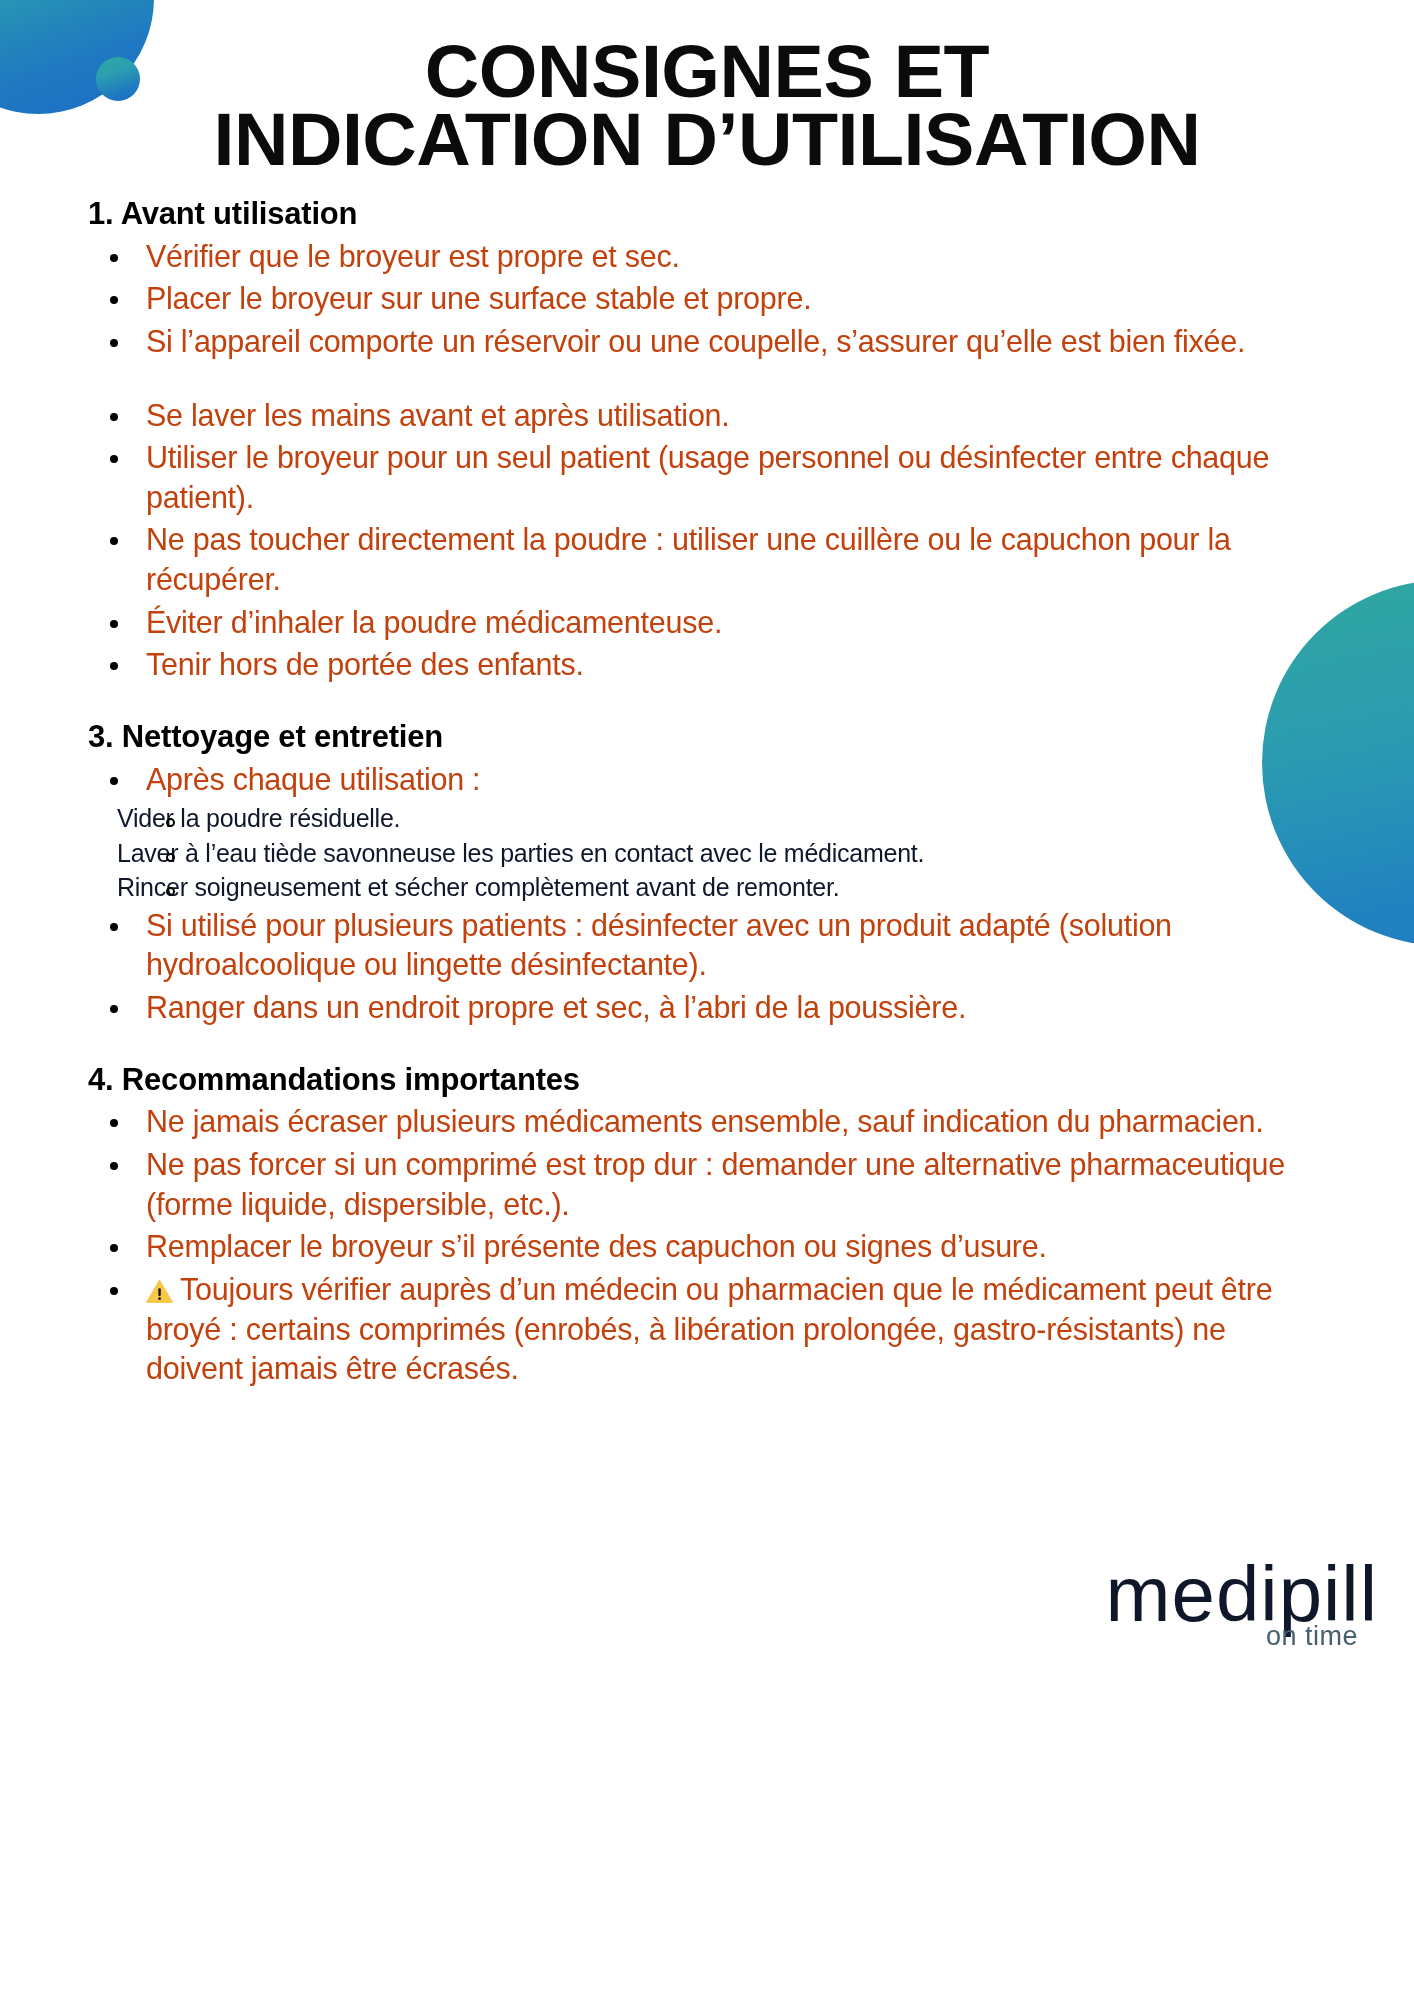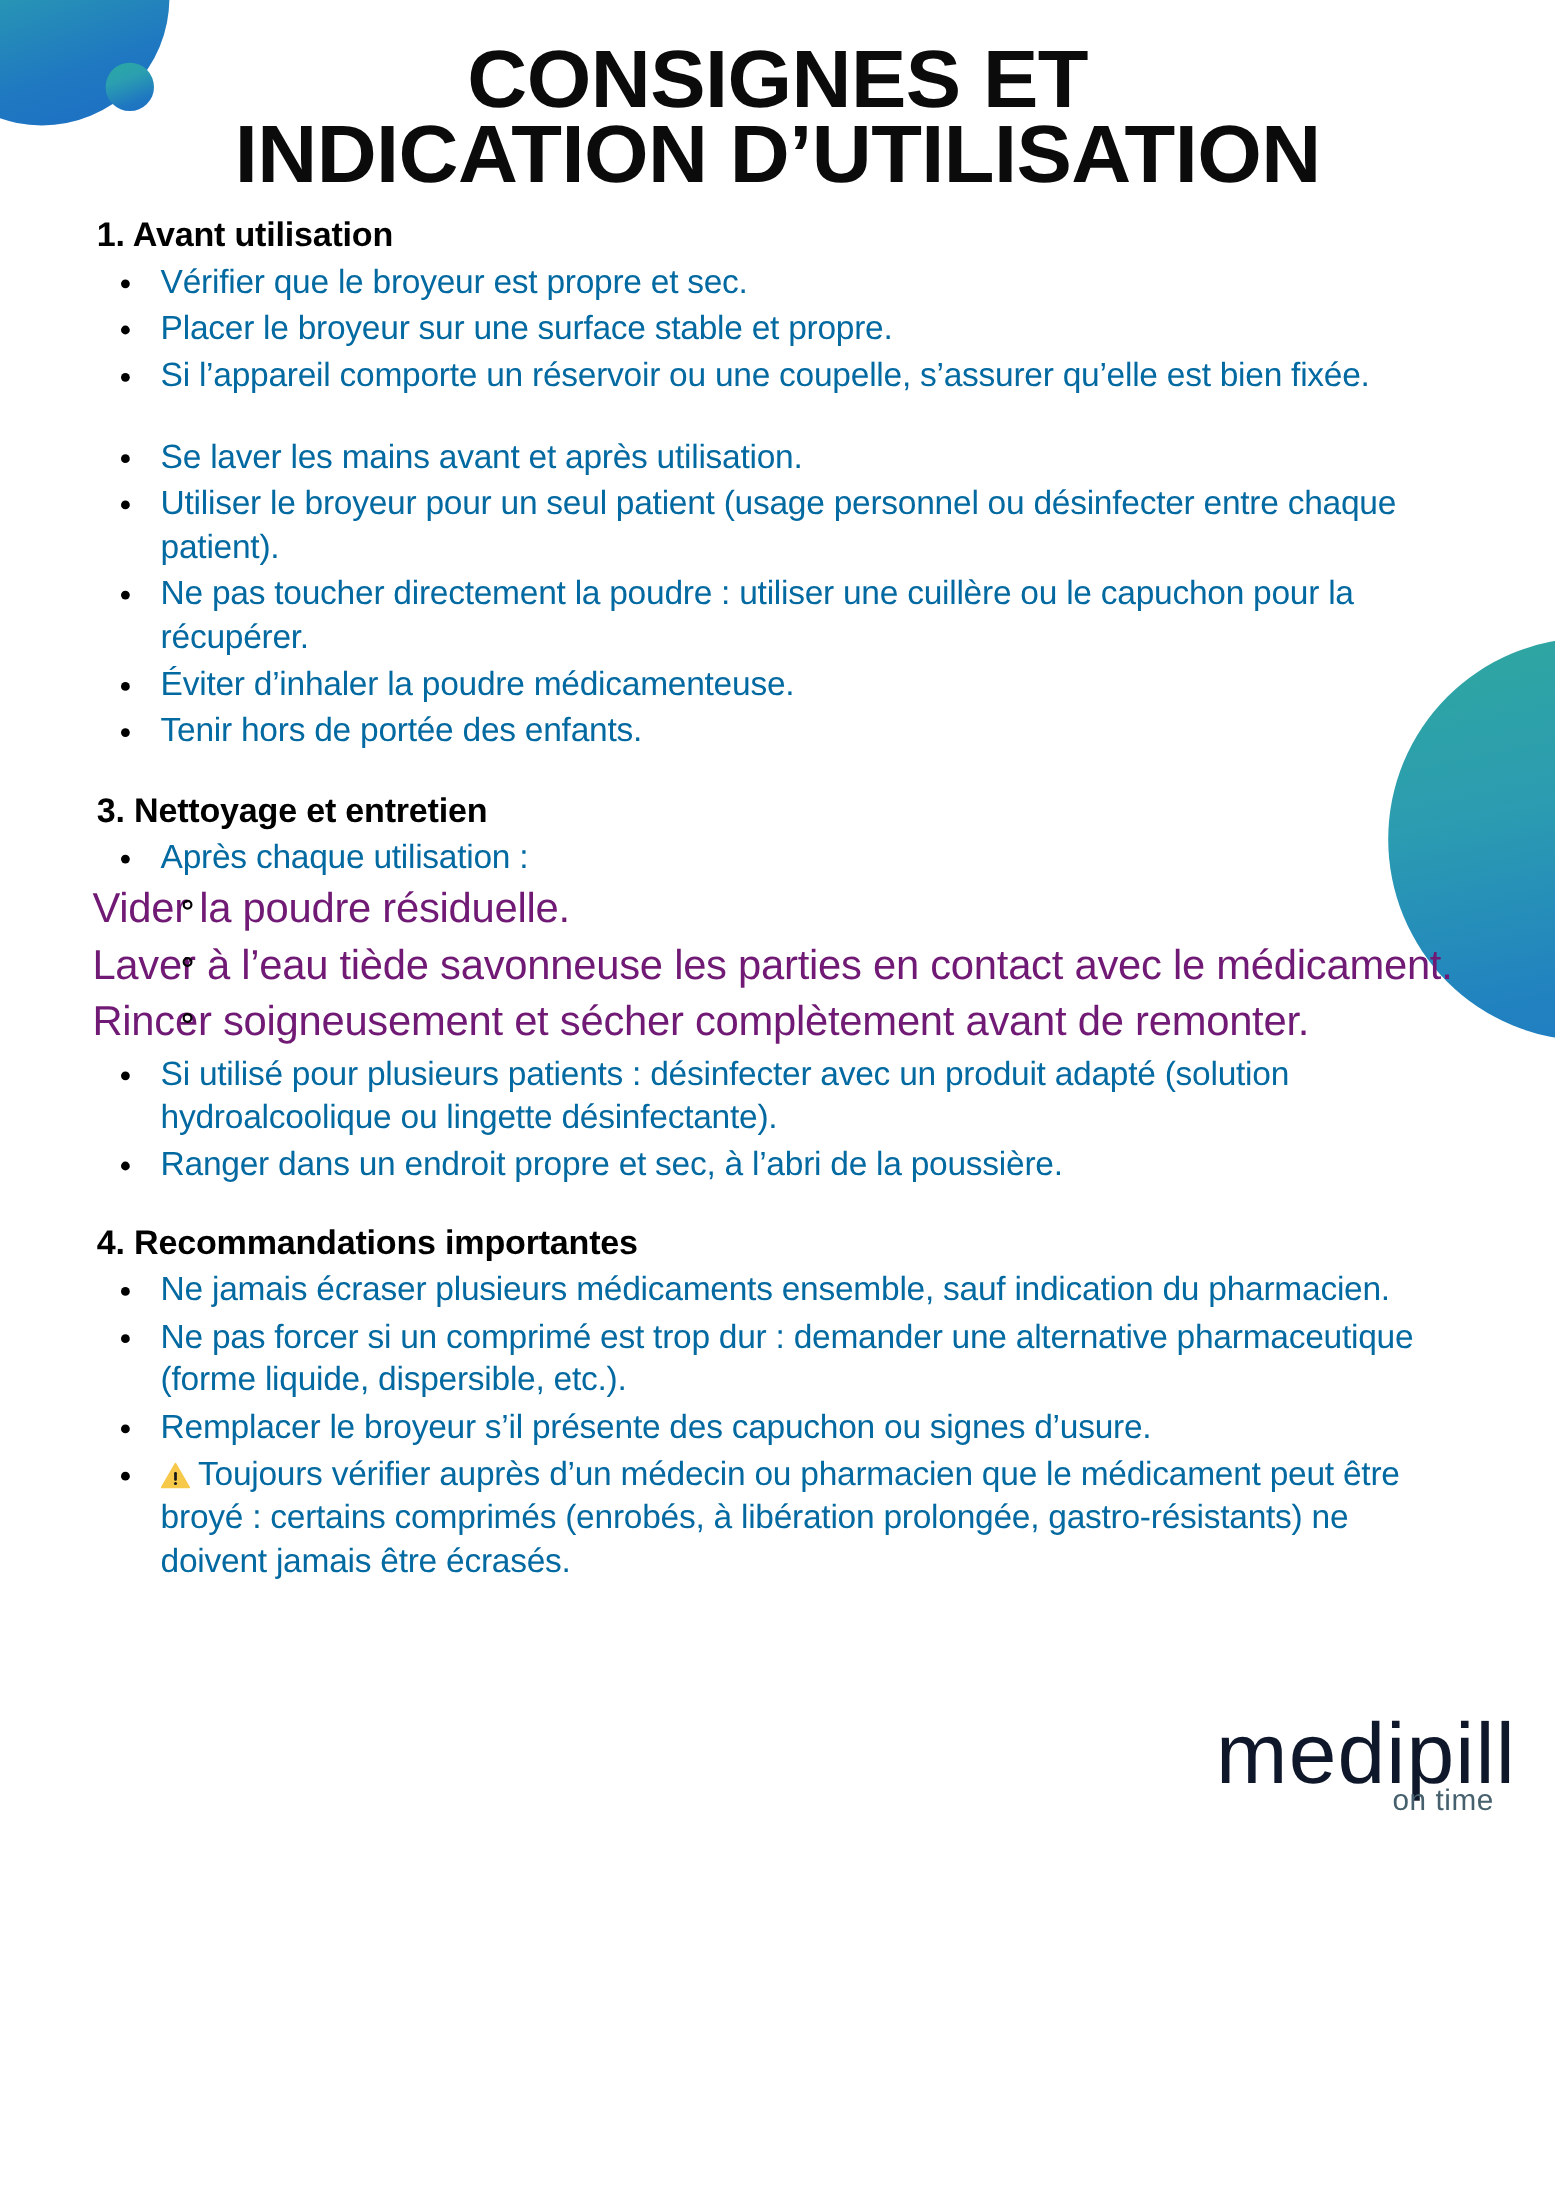--- a/index.html
+++ b/index.html
@@ -114,47 +114,47 @@
     padding: 0;
   }
   ul.bullets > li.bullet {
     position: relative;
     padding-left: 146px;
     padding-right: 116px;
     font-size: 30.5px;
     line-height: 1.30;
     letter-spacing: -0.25px;
     margin-bottom: 3px;
-    color: #0369a1;
+    color: #c2410c;
   }
   ul.bullets > li.bullet::before {
     content: "";
     position: absolute;
     left: 110px;
     top: 17px;
     width: 8px;
     height: 8px;
     border-radius: 50%;
     background: #000;
   }
 
   ul.subbullets {
     list-style: none;
     margin: 0;
     padding: 0;
   }
   ul.subbullets > li.subbullet {
     position: relative;
-    padding-left: 84px;
+    padding-left: 117px;
     padding-right: 90px;
-    font-size: 38px;
+    font-size: 25px;
     line-height: 1.30;
     letter-spacing: -0.25px;
     margin-bottom: 2px;
-    color: #701a75;
+    color: #0f172a;
   }
   ul.subbullets > li.subbullet::before {
     content: "";
     position: absolute;
     left: 166px;
     top: 16px;
     width: 9px;
     height: 9px;
     border-radius: 50%;
     border: 2px solid #000;

